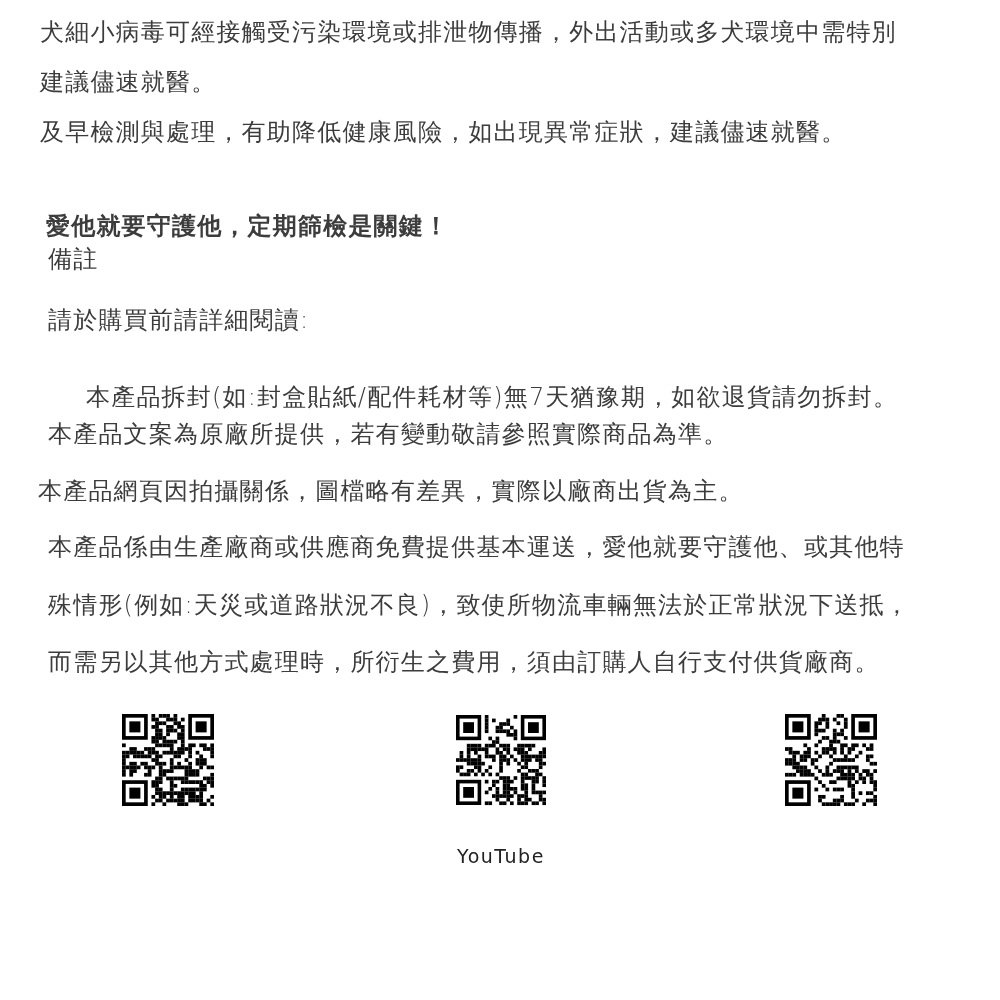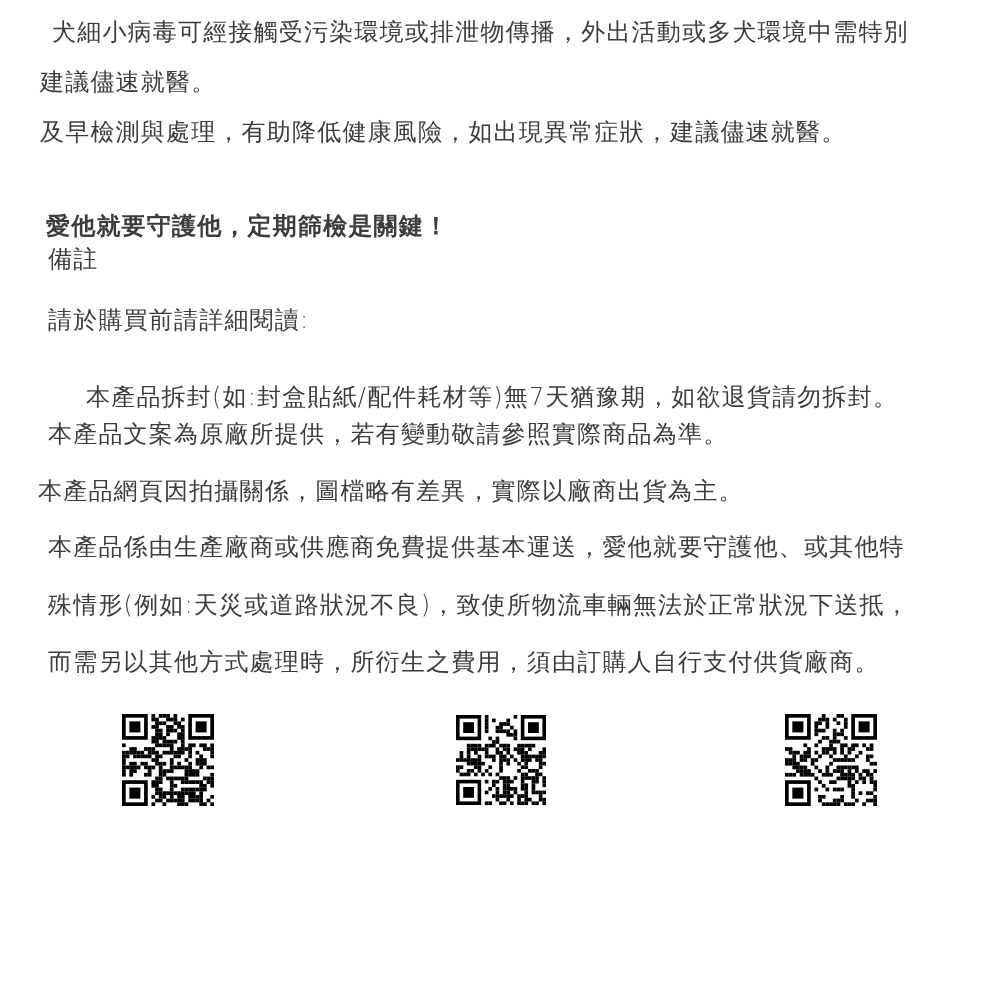--- a/index.html
+++ b/index.html
@@ -41,21 +41,21 @@
       text-align: center;
       font-family: "DejaVu Sans", sans-serif;
       font-size: 19px;
       letter-spacing: 1.5px;
       color: #222;
     }
   </style>
 </head>
 <body>
 
-<div class="line" style="left:52px; top:17px;">犬細小病毒可經接觸受污染環境或排泄物傳播，外出活動或多犬環境中需特別</div>
+<div class="line" style="left:40px; top:17px;">犬細小病毒可經接觸受污染環境或排泄物傳播，外出活動或多犬環境中需特別</div>
 <div class="line" style="left:40px; top:67px;">建議儘速就醫。</div>
 <div class="line" style="left:40px; top:117px;">及早檢測與處理，有助降低健康風險，如出現異常症狀，建議儘速就醫。</div>
 
 <div class="line" style="left:46px; top:211px;font-weight:bold;">愛他就要守護他，定期篩檢是關鍵！</div>
 
 <div class="line" style="left:48px; top:244px;">備註</div>
 <div class="line" style="left:48px; top:305px;">請於購買前請詳細閱讀:</div>
 
 <div class="line" style="left:48px; top:382px;margin-left:38px;">本產品拆封(如:封盒貼紙/配件耗材等)無7天猶豫期，如欲退貨請勿拆封。</div>
 <div class="line" style="left:48px; top:419px;">本產品文案為原廠所提供，若有變動敬請參照實際商品為準。</div>
@@ -548,20 +548,21 @@
       <rect x="0" y="0" width="7" height="7" fill="#000000"></rect>
       <rect x="1" y="1" width="5" height="5" fill="#fff"></rect>
       <rect x="2" y="2" width="3" height="3" fill="#000000"></rect>
       <rect x="18" y="0" width="7" height="7" fill="#000000"></rect>
       <rect x="19" y="1" width="5" height="5" fill="#fff"></rect>
       <rect x="20" y="2" width="3" height="3" fill="#000000"></rect>
       <rect x="0" y="18" width="7" height="7" fill="#000000"></rect>
       <rect x="1" y="19" width="5" height="5" fill="#fff"></rect>
       <rect x="2" y="20" width="3" height="3" fill="#000000"></rect>
     </svg>
+  <div class="qr-label" style="top:131px;">YouTube</div>
 </div>
 
 <div class="qr-block" style="left:731px; top:714px; height:160px;">
   <svg class="qr" width="92" height="92" viewBox="0 0 25 25">
       <rect x="10" y="0" width="1.02" height="1.02" fill="#000000"></rect>
       <rect x="14" y="0" width="1.02" height="1.02" fill="#000000"></rect>
       <rect x="15" y="0" width="1.02" height="1.02" fill="#000000"></rect>
       <rect x="9" y="1" width="1.02" height="1.02" fill="#000000"></rect>
       <rect x="10" y="1" width="1.02" height="1.02" fill="#000000"></rect>
       <rect x="11" y="1" width="1.02" height="1.02" fill="#000000"></rect>

